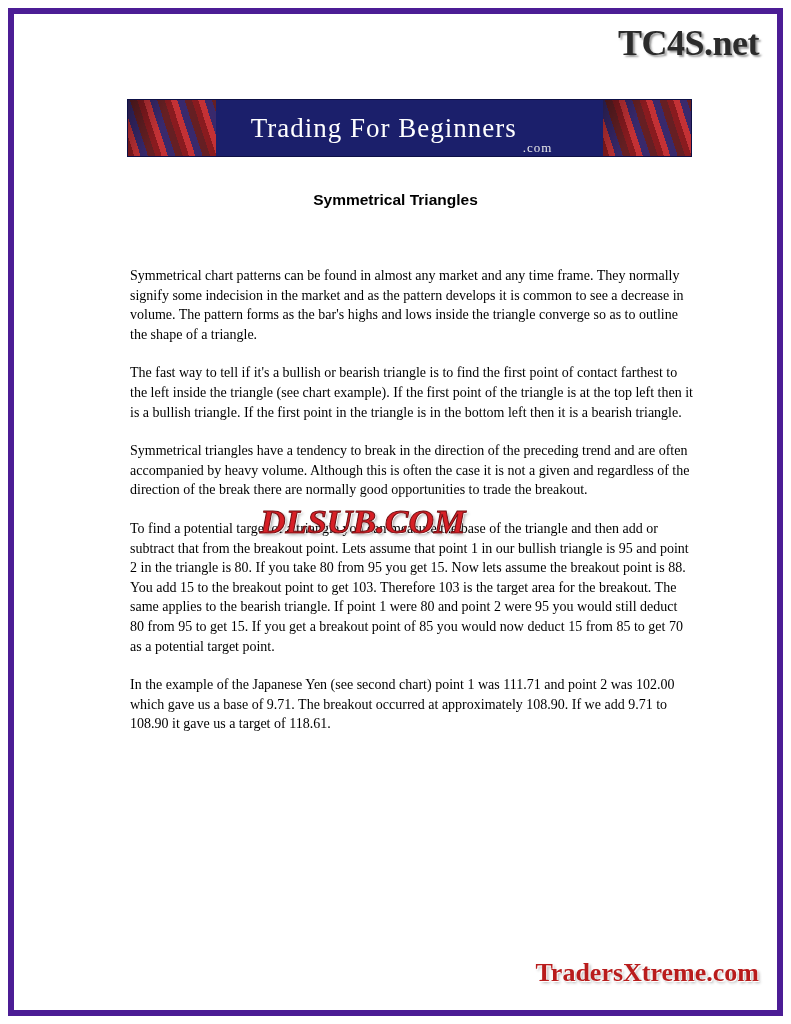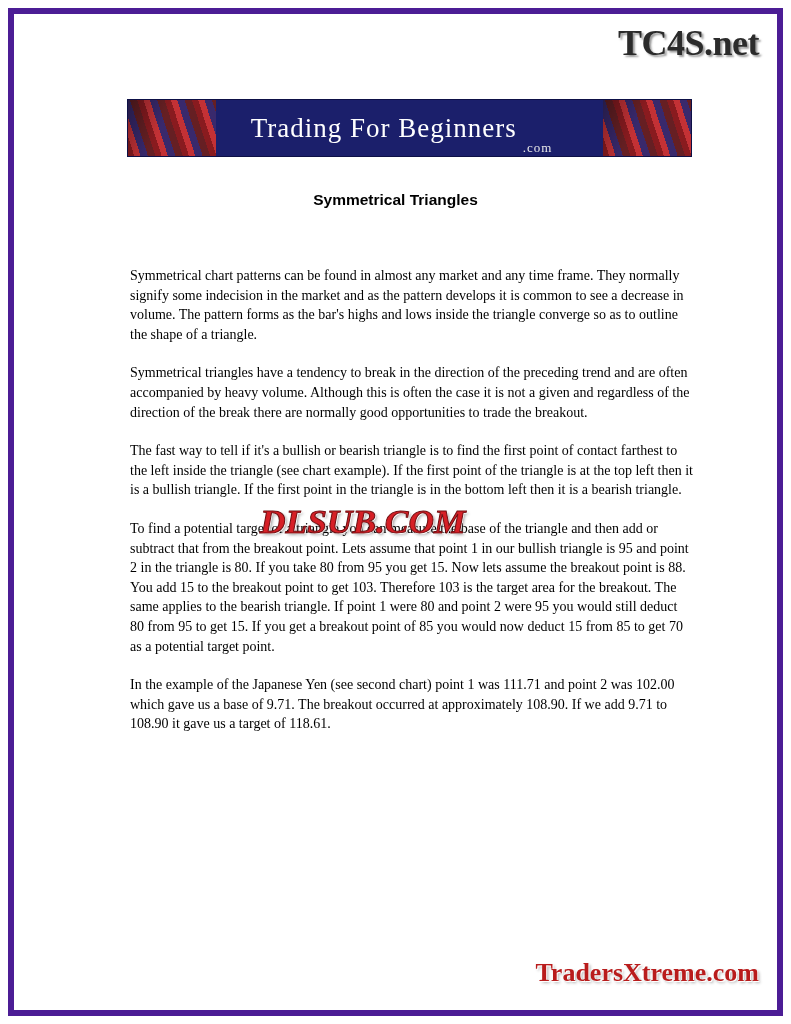--- a/index.html
+++ b/index.html
@@ -165,22 +165,22 @@
     <div class="banner-text">
       <span class="banner-title">Trading For Beginners</span>
       <span class="banner-dotcom">.com</span>
     </div>
   </div>
 
   <div class="doc-title">Symmetrical Triangles</div>
 
   <div class="content">
     <p>Symmetrical chart patterns can be found in almost any market and any time frame. They normally signify some indecision in the market and as the pattern develops it is common to see a decrease in volume. The pattern forms as the bar's highs and lows inside the triangle converge so as to outline the shape of a triangle.</p>
+    <p>The fast way to tell if it's a bullish or bearish triangle is to find the first point of contact farthest to the left inside the triangle (see chart example). If the first point of the triangle is at the top left then it is a bullish triangle. If the first point in the triangle is in the bottom left then it is a bearish triangle.</p>
     <p>Symmetrical triangles have a tendency to break in the direction of the preceding trend and are often accompanied by heavy volume. Although this is often the case it is not a given and regardless of the direction of the break there are normally good opportunities to trade the breakout.</p>
-    <p>The fast way to tell if it's a bullish or bearish triangle is to find the first point of contact farthest to the left inside the triangle (see chart example). If the first point of the triangle is at the top left then it is a bullish triangle. If the first point in the triangle is in the bottom left then it is a bearish triangle.</p>
     <p>To find a potential target of a triangle you can measure the base of the triangle and then add or subtract that from the breakout point. Lets assume that point 1 in our bullish triangle is 95 and point 2 in the triangle is 80. If you take 80 from 95 you get 15. Now lets assume the breakout point is 88. You add 15 to the breakout point to get 103. Therefore 103 is the target area for the breakout. The same applies to the bearish triangle. If point 1 were 80 and point 2 were 95 you would still deduct 80 from 95 to get 15. If you get a breakout point of 85 you would now deduct 15 from 85 to get 70 as a potential target point.</p>
     <p>In the example of the Japanese Yen (see second chart) point 1 was 111.71 and point 2 was 102.00 which gave us a base of 9.71. The breakout occurred at approximately 108.90. If we add 9.71 to 108.90 it gave us a target of 118.61.</p>
   </div>
 
   <div class="center-watermark">DLSUB.COM</div>
 
   <div class="bottom-watermark">TradersXtreme.com</div>
 
 </div>
 

